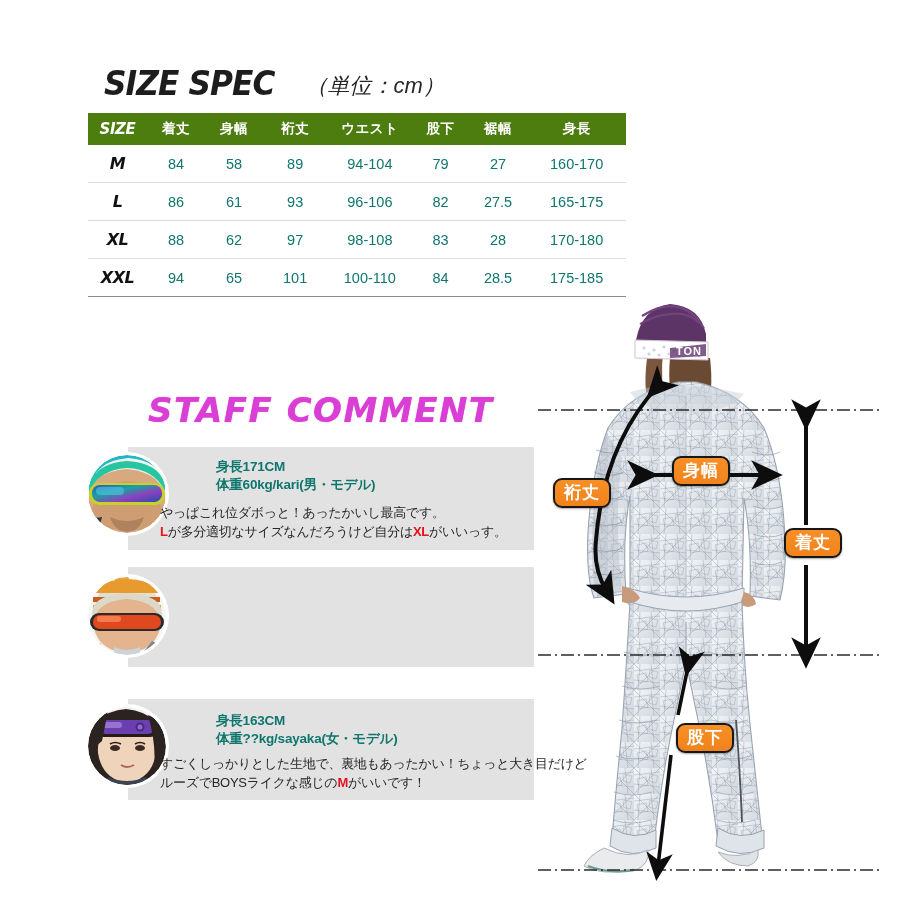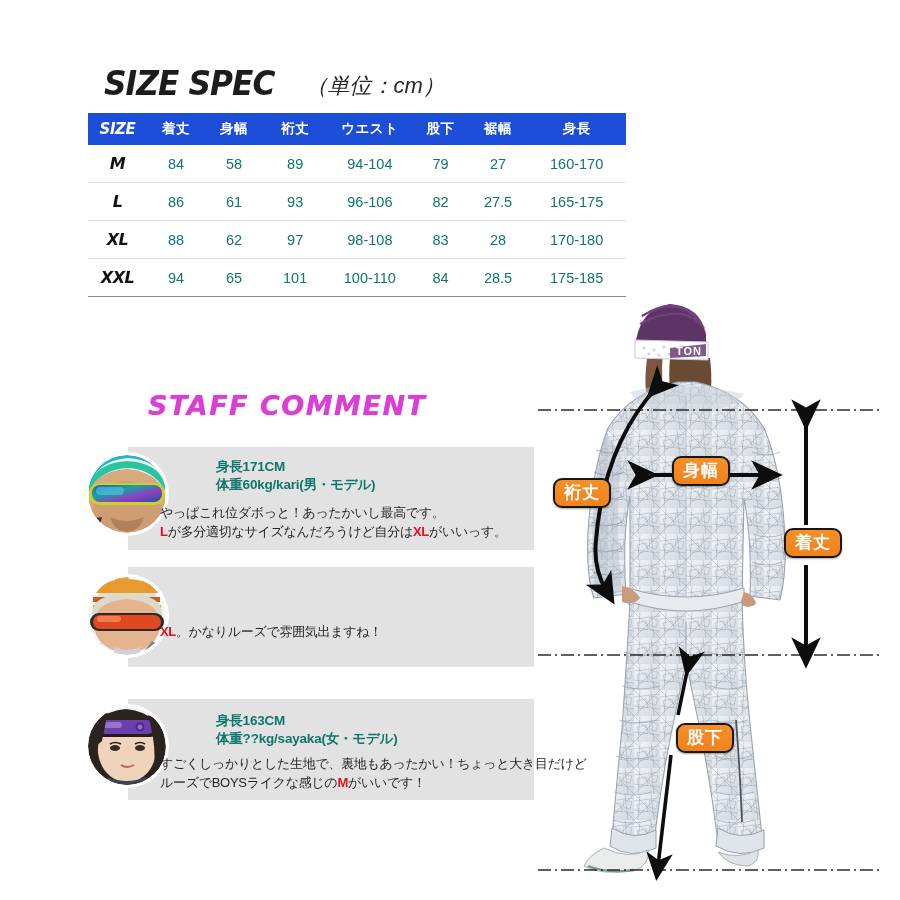--- a/index.html
+++ b/index.html
@@ -21,21 +21,21 @@
     transform:scaleX(.92);transform-origin:left bottom;
   }
   .title-unit{
     font-size:22px;font-style:italic;color:#262626;
     line-height:1;padding-bottom:3px;font-weight:400;
   }
 
   
   .spec-table{position:absolute;left:88px;top:113px;width:538px;border-collapse:collapse;}
   .spec-table th{
-    background:#1d4ed8;color:#ffffff;
+    background:#4d7c0f;color:#ffffff;
     font-size:13.5px;font-weight:700;
     height:30px;vertical-align:middle;
     letter-spacing:.5px;
   }
   .spec-table th.size-h{
     font-family:"DejaVu Sans","Liberation Sans",sans-serif;
     font-style:italic;font-size:15px;font-weight:900;letter-spacing:-.4px;
   }
   .spec-table td{
     height:35px;text-align:center;vertical-align:middle;
@@ -52,21 +52,21 @@
 
   .note{
     position:absolute;left:92px;top:311px;
     font-size:17px;color:#1f1f1f;font-weight:500;letter-spacing:-.2px;
   }
 
   
   .staff-head{
     position:absolute;left:148px;top:390px;
     font-family:"DejaVu Sans","Liberation Sans",sans-serif;
-    font-size:27px;font-weight:700;font-style:italic;
+    font-size:34px;font-weight:700;font-style:italic;
     color:#d93fd4;letter-spacing:1.5px;
     text-shadow:0 0 1px #e24ddf;
   }
 
   .cbox{position:absolute;background:#e2e2e2;}
   .cbox1{left:128px;top:447px;width:406px;height:103px;}
   .cbox2{left:128px;top:567px;width:406px;height:100px;}
   .cbox3{left:128px;top:699px;width:406px;height:101px;}
 
   .avatar{
@@ -238,21 +238,20 @@
         <rect x="2" y="36" width="74" height="18" rx="9" fill="#2b2b2b"></rect>
         <rect x="5" y="38" width="68" height="14" rx="7" fill="#e0491f"></rect>
         <rect x="9" y="39" width="24" height="6" rx="3" fill="#ff9d6e" opacity=".6"></rect>
         <path d="M12 66 Q0 70 -2 78 L26 78 Q16 72 12 66Z" fill="#9aa3ad"></path>
         <path d="M64 64 Q78 70 78 78 L52 78 Q60 70 64 64Z" fill="#7c858f"></path>
         <path d="M26 70 Q39 76 52 70 L52 78 L26 78Z" fill="#cdd3d8"></path>
       </g>
     </svg>
   </div>
   <div class="c-body cb2">
-    <div><span class="hl">XL</span><span>。かなりルーズで雰囲気出ますね！</span></div>
   </div>
 
   <div class="cbox cbox3"></div>
   <div class="avatar av3">
     <svg class="inner" viewBox="0 0 78 78">
       <defs>
           <clipPath id="cl3">
             <circle cx="39" cy="39" r="39"></circle>
           </clipPath>
         </defs>

